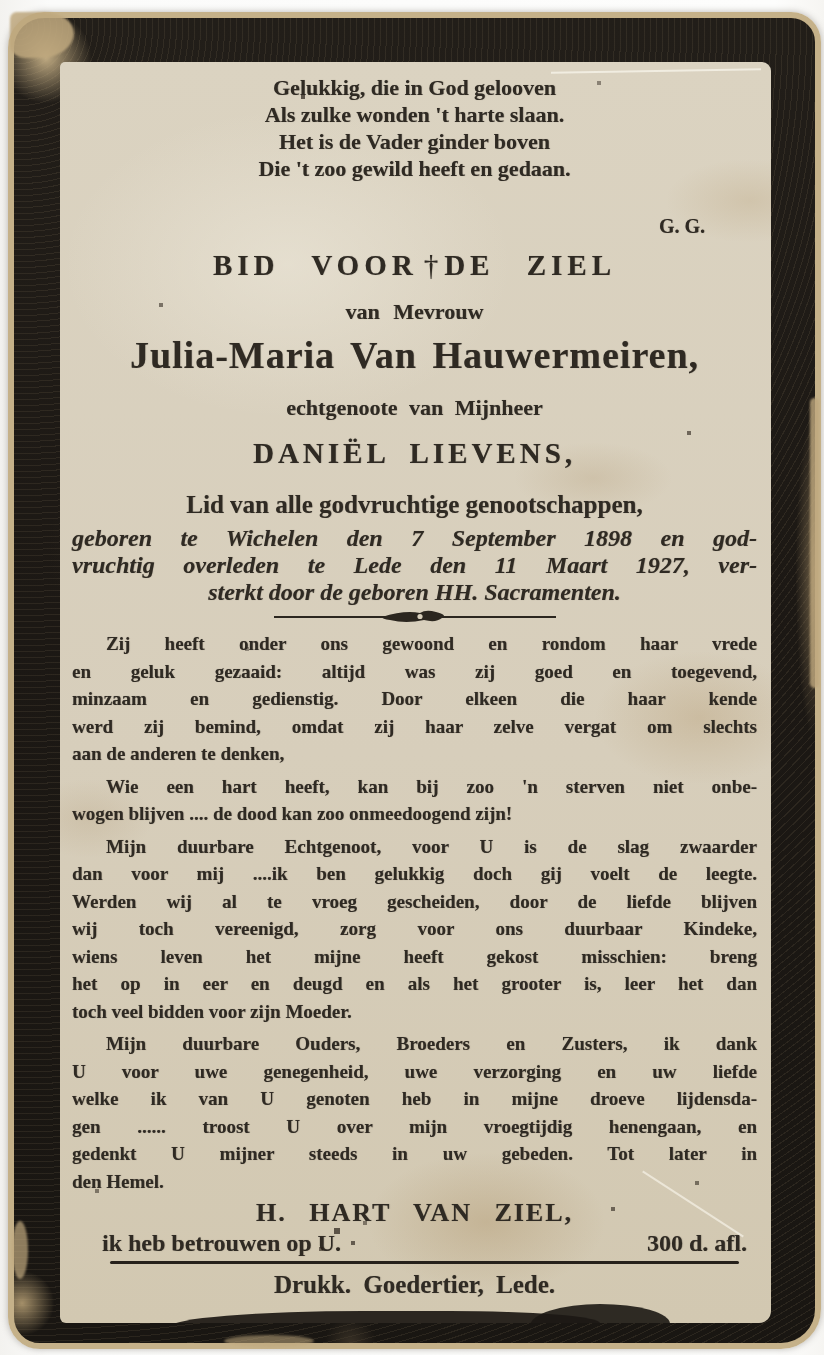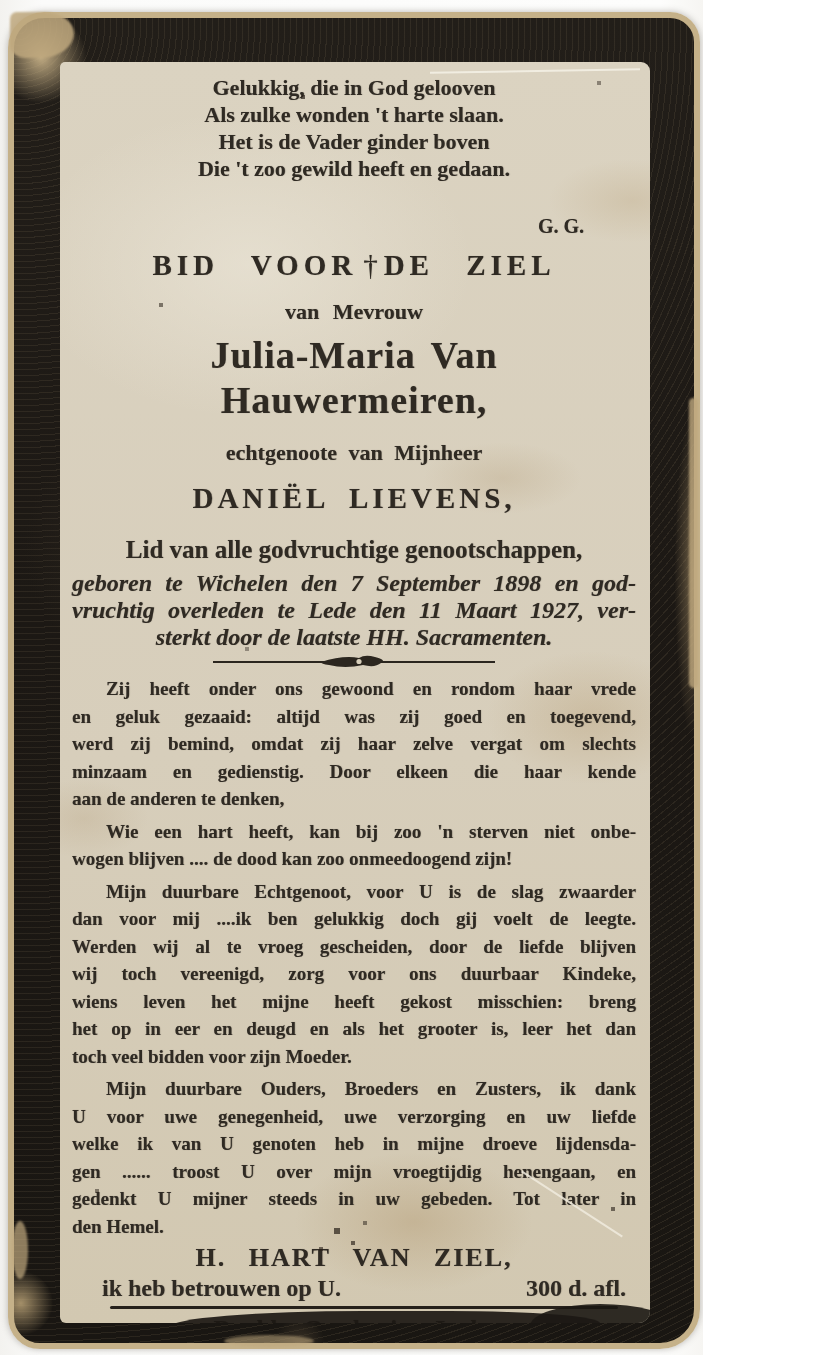--- a/index.html
+++ b/index.html
@@ -1,18 +1,18 @@
 <!DOCTYPE html>
 <html><head>
 <meta charset="utf-8">
 <style>
   html,body{margin:0;padding:0;}
   body{background:#ffffff;}
   .stage{
-    position:relative;width:703px;height:1355px;overflow:hidden;
+    position:relative;width:824px;height:1355px;overflow:hidden;
     background:linear-gradient(90deg,#f3f2ef 0%,#fbfbfa 6%,#fdfdfc 94%,#f6f5f2 100%);
     font-family:"Liberation Serif","DejaVu Serif",serif;
   }
   .card{
     position:absolute;top:12px;left:8px;right:3px;bottom:6px;
     border:6px solid #c5b189;
     border-radius:36px 30px 40px 32px;
     background:
       radial-gradient(circle 70px at 4% 3%, rgba(198,176,134,0.95), rgba(198,176,134,0) 65%),
       radial-gradient(circle 46px at 1% 97%, rgba(188,164,120,0.85), rgba(188,164,120,0) 70%),
@@ -120,35 +120,35 @@
         <div class="of-title">van Mevrouw</div>
         <h1 class="deceased">Julia-Maria Van Hauwermeiren,</h1>
         <div class="spouse-intro">echtgenoote van Mijnheer</div>
         <h2 class="spouse">DANIËL LIEVENS,</h2>
         <div class="membership">Lid van alle godvruchtige genootschappen,</div>
       </header>
 
       <section class="vitals">
         <div class="jline">geboren te Wichelen den 7 September 1898 en god-</div>
         <div class="jline">vruchtig overleden te Lede den 11 Maart 1927, ver-</div>
-        <div class="cline">sterkt door de laatste HH. Sacramenten.</div>
+        <div class="cline">sterkt door de geboren HH. Sacramenten.</div>
       </section>
 
       <svg class="divider" viewBox="0 0 290 16" xmlns="http://www.w3.org/2000/svg">
         <path d="M4 8 H286" stroke="#2b261f" stroke-width="2.2"></path>
         <path d="M112 8 Q134 1 150 4 Q156 0 166 3 Q178 6 172 9 Q166 14 154 11 Q136 15 120 11 Q112 10 112 8 Z" fill="#2b261f"></path>
         <circle cx="150" cy="7.5" r="2.6" fill="#d7ceba"></circle>
       </svg>
 
       <section class="bodytext">
         <div class="par">
           <div class="jline indent">Zij heeft onder ons gewoond en rondom haar vrede</div>
           <div class="jline">en geluk gezaaid: altijd was zij goed en toegevend,</div>
+          <div class="jline">minzaam en gedienstig. Door elkeen die haar kende</div>
           <div class="jline">werd zij bemind, omdat zij haar zelve vergat om slechts</div>
-          <div class="jline">minzaam en gedienstig. Door elkeen die haar kende</div>
           <div class="lline">aan de anderen te denken,</div>
         </div>
         <div class="par">
           <div class="jline indent">Wie een hart heeft, kan bij zoo 'n sterven niet onbe-</div>
           <div class="lline">wogen blijven .... de dood kan zoo onmeedoogend zijn!</div>
         </div>
         <div class="par">
           <div class="jline indent">Mijn duurbare Echtgenoot, voor U is de slag zwaarder</div>
           <div class="jline">dan voor mij ....ik ben gelukkig doch gij voelt de leegte.</div>
           <div class="jline">Werden wij al te vroeg gescheiden, door de liefde blijven</div>

